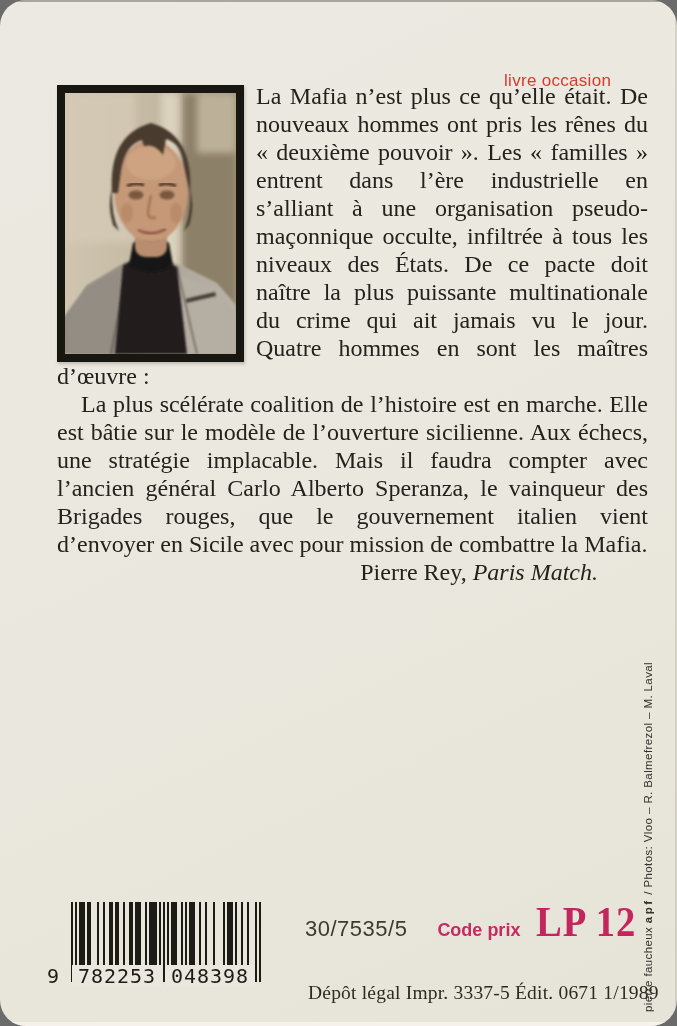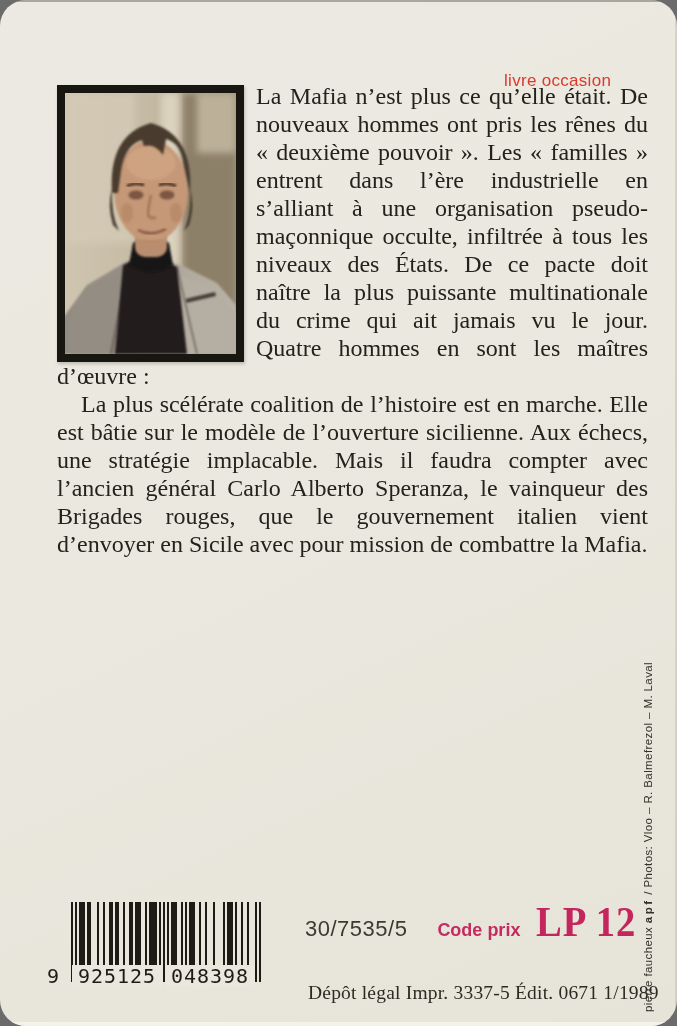--- a/index.html
+++ b/index.html
@@ -126,27 +126,28 @@
         <path d="M86,102 Q83,116 83,122 Q86,127 91,124" stroke="#a6764f" stroke-width="2.5" fill="none" filter="url(#b1)"></path>
         <path d="M73,137 Q86,144 101,136" stroke="#8a5540" stroke-width="2.5" fill="none" filter="url(#b1)"></path>
         <path d="M77,147 Q86,151 96,147" stroke="#b07e5c" stroke-width="1.8" fill="none" opacity=".7" filter="url(#b1)"></path>
         <ellipse cx="62" cy="120" rx="6" ry="10" fill="#b07f5c" opacity=".5" filter="url(#b1)"></ellipse>
         <ellipse cx="111" cy="120" rx="6" ry="10" fill="#b07f5c" opacity=".5" filter="url(#b1)"></ellipse>
       </svg>
     </div>
     <p>La Mafia n’est plus ce qu’elle était. De nouveaux hommes ont pris les rênes du «&nbsp;deuxième pouvoir&nbsp;». Les «&nbsp;familles&nbsp;» entrent dans l’ère industrielle en s’alliant à une organisation pseudo-maçonnique occulte, infiltrée à tous les niveaux des États. De ce pacte doit naître la plus puissante multinationale du crime qui ait jamais vu le jour. Quatre hommes en sont les maîtres d’œuvre&nbsp;:</p>
     <p class="indent">La plus scélérate coalition de l’histoire est en marche. Elle est bâtie sur le modèle de l’ouverture sicilienne. Aux échecs, une stratégie implacable. Mais il faudra compter avec l’ancien général Carlo Alberto Speranza, le vainqueur des Brigades rouges, que le gouvernement italien vient d’envoyer en Sicile avec pour mission de combattre la Mafia.</p>
 
+    <p class="attribution"><span>Pierre Rey, </span><span class="ital">Paris Match.</span></p>
   </div>
 
   <div class="barcode">
     <div class="bars" id="bars"><i class="d g"></i><i></i><i class="d g"></i><i></i><i class="d"></i><i class="d"></i><i class="d"></i><i></i><i class="d"></i><i class="d"></i><i></i><i></i><i></i><i class="d"></i><i></i><i></i><i class="d"></i><i></i><i></i><i class="d"></i><i class="d"></i><i></i><i class="d"></i><i class="d"></i><i></i><i></i><i class="d"></i><i></i><i></i><i class="d"></i><i class="d"></i><i></i><i class="d"></i><i class="d"></i><i class="d"></i><i></i><i></i><i class="d"></i><i></i><i class="d"></i><i class="d"></i><i class="d"></i><i class="d"></i><i></i><i class="d"></i><i></i><i class="d g"></i><i></i><i class="d g"></i><i></i><i class="d"></i><i class="d"></i><i class="d"></i><i></i><i></i><i class="d"></i><i></i><i class="d"></i><i></i><i class="d"></i><i class="d"></i><i class="d"></i><i></i><i></i><i class="d"></i><i></i><i></i><i class="d"></i><i></i><i></i><i></i><i class="d"></i><i></i><i></i><i></i><i></i><i class="d"></i><i></i><i class="d"></i><i class="d"></i><i class="d"></i><i></i><i class="d"></i><i></i><i></i><i class="d"></i><i></i><i></i><i class="d"></i><i></i><i></i><i></i><i class="d g"></i><i></i><i class="d g"></i></div>
     <div class="bcd">
       <span class="first">9</span>
-      <span class="grp">925125</span>
+      <span class="grp">782253</span>
       <span class="grp">048398</span>
     </div>
   </div>
 
   <div class="codes">
     <span class="code-num">30/7535/5</span>
     <span class="code-prix">Code prix</span>
     <span class="lp">LP 12</span>
   </div>
   <div class="legal">Dépôt légal Impr. 3337-5 Édit. 0671 1/1989</div>

